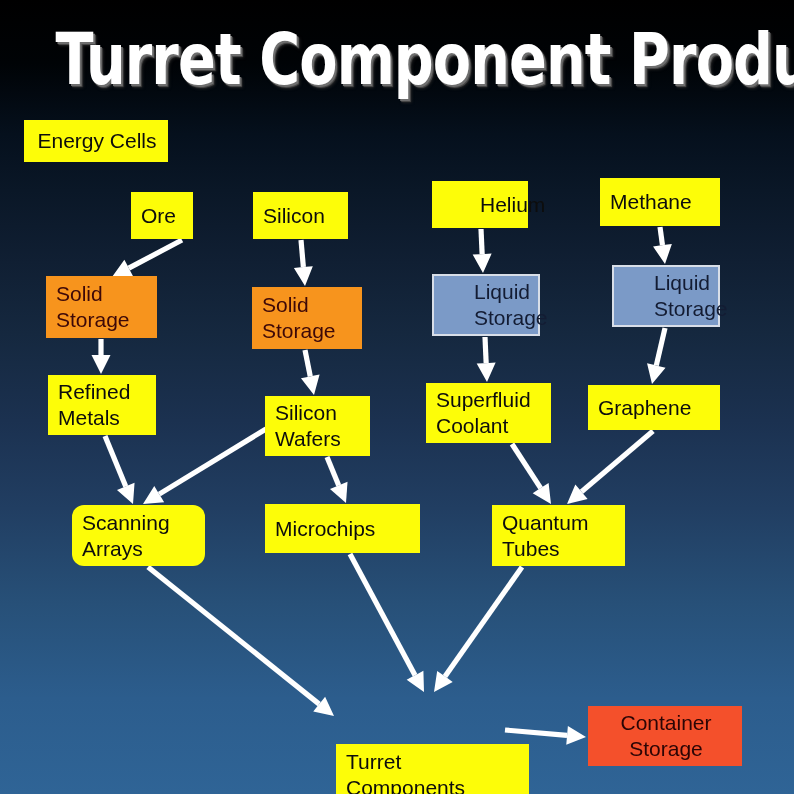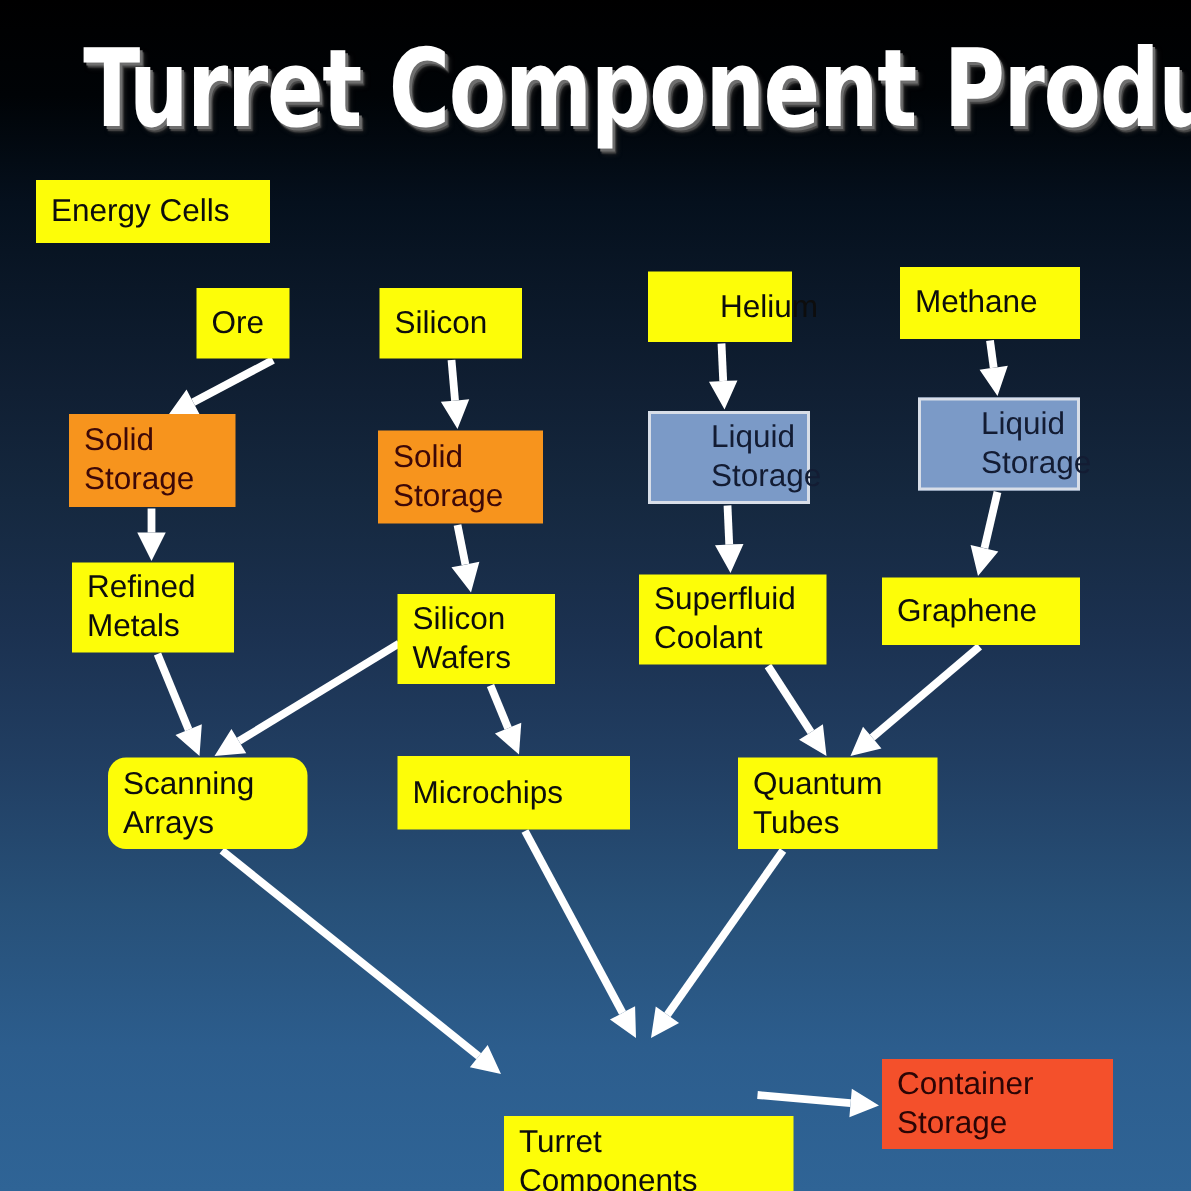--- a/index.html
+++ b/index.html
@@ -83,20 +83,21 @@
     color: #0d0d0d;
     border: none;
   }
   .n-orange {
     background: #f7941d;
     color: #3d0808;
   }
   .n-red {
     background: #f4502b;
     color: #2b0505;
+    text-align: center;
   }
   .n-blue {
     background: #7b9ac7;
     color: #131c33;
     border: 2px solid #d8dee8;
     padding-left: 40px;
   }
 </style>
 </head>
 <body>
@@ -170,21 +171,21 @@
         <polygon points="519.8739998213052,565.5032958741989 442.81145304831324,674.967140722199 447.06345340570266,677.9605489738012 524.1260001786948,568.4967041258011" fill="#ffffff"></polygon>
         <polygon points="434,692 437.169375651008,670.9951182344962 442.607029954208,674.8232268639489 447.2678764998079,678.1044628320514 452.7055308030079,681.932571461504" fill="#ffffff"></polygon>
       </g>
       <g>
         <polygon points="504.77614301085623,732.5903451600919 566.8466976101847,737.9544671625031 567.2944115884723,732.7737768423192 505.22385698914377,727.4096548399081" fill="#ffffff"></polygon>
         <polygon points="586,737 566.252615600534,744.8288447027469 566.8251728996902,738.2035388125119 567.3159362989668,732.5247051923104 567.888493598123,725.8993993020754" fill="#ffffff"></polygon>
       </g>
     </svg>
 
   <div id="nodes-layer">
-      <div class="node n-yellow" style="left: 24px; top: 120px; width: 156px; height: 42px;"><span class="lbl">Energy Cells</span></div>
+      <div class="node n-yellow" style="left: 24px; top: 120px; width: 144px; height: 42px; text-align: center;"><span class="lbl">Energy Cells</span></div>
       <div class="node n-yellow" style="left: 131px; top: 192px; width: 62px; height: 47px;"><span class="lbl">Ore</span></div>
       <div class="node n-yellow" style="left: 253px; top: 192px; width: 95px; height: 47px;"><span class="lbl">Silicon</span></div>
       <div class="node n-yellow" style="left: 432px; top: 181px; width: 96px; height: 47px; padding-left: 48px;"><span class="lbl">Helium</span></div>
       <div class="node n-yellow" style="left: 600px; top: 178px; width: 120px; height: 48px;"><span class="lbl">Methane</span></div>
       <div class="node n-orange" style="left: 46px; top: 276px; width: 111px; height: 62px;"><span class="lbl">Solid
 Storage</span></div>
       <div class="node n-orange" style="left: 252px; top: 287px; width: 110px; height: 62px;"><span class="lbl">Solid
 Storage</span></div>
       <div class="node n-blue" style="left: 432px; top: 274px; width: 108px; height: 62px;"><span class="lbl">Liquid
 Storage</span></div>

